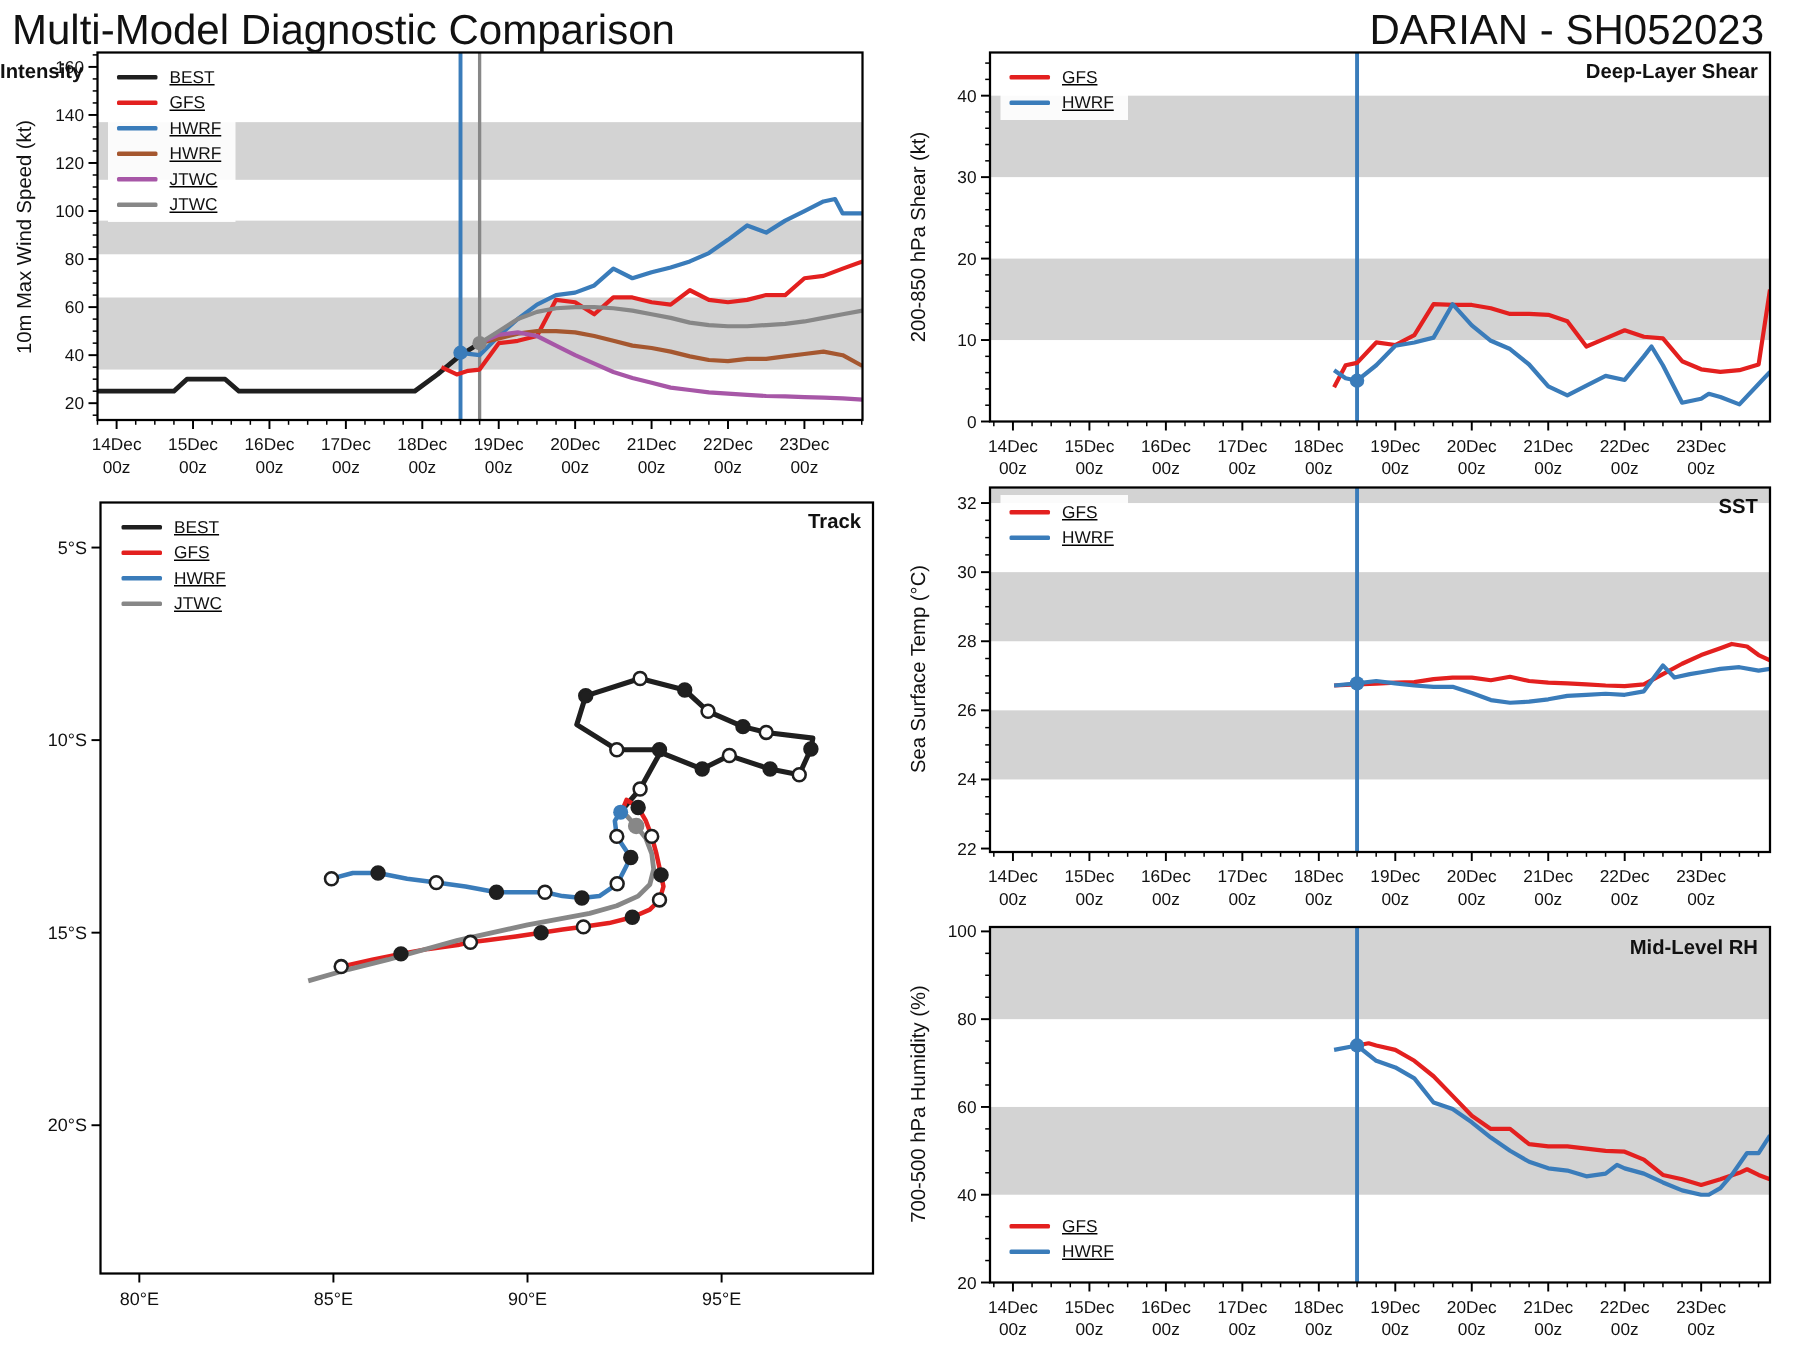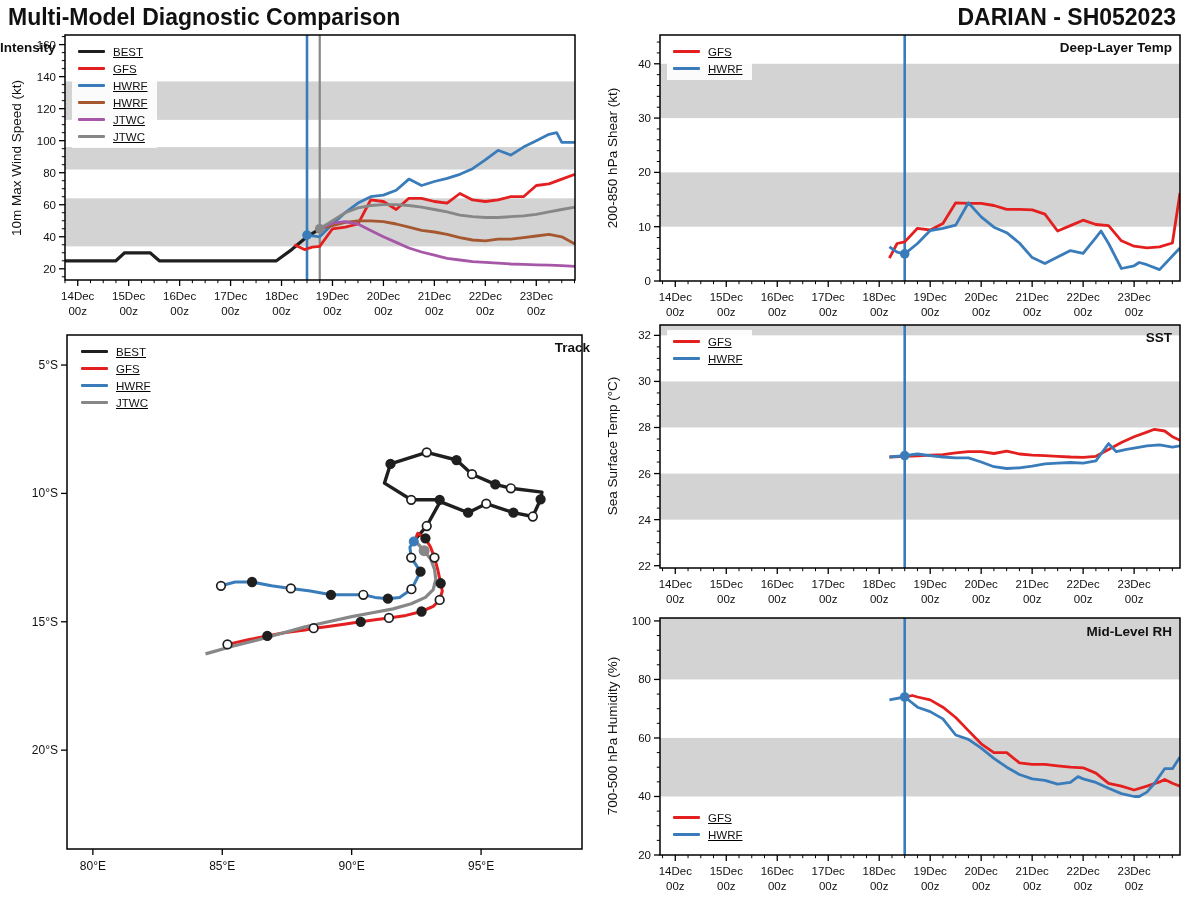--- a/index.html
+++ b/index.html
@@ -1,26 +1,26 @@
 <!DOCTYPE html>
 <html><head>
 <meta charset="utf-8">
 <style>
   html,body{margin:0;padding:0;background:#fff;}
   #page{position:relative;width:1200px;height:900px;background:#ffffff;overflow:hidden;
         font-family:"Liberation Sans",sans-serif;}
-  .main-title{position:absolute;font-weight:bold;font-size:23px;color:#111;white-space:nowrap;}
+  .main-title{position:absolute;font-weight:normal;font-size:28px;color:#111;white-space:nowrap;}
   #title-left{left:8px;top:4px;}
   #title-right{right:24px;top:4px;}
   .panel-title{position:absolute;font-weight:bold;font-size:13.5px;color:#111;white-space:nowrap;}
   #pt-intensity{left:0;top:40px;width:567px;}
   #pt-shear{left:0;top:40px;width:1172px;text-align:right;}
   #pt-sst{left:0;top:330px;width:1172px;text-align:right;}
   #pt-rh{left:0;top:624px;width:1172px;text-align:right;}
-  #pt-track{left:0;top:340px;width:574px;text-align:right;padding-left:16px;}
+  #pt-track{left:0;top:340px;width:574px;text-align:right;}
   .ylabel{position:absolute;font-size:13.5px;color:#111;white-space:nowrap;
           transform:translate(-50%,-50%) rotate(-90deg);}
   #yl-intensity{left:16px;top:158px;}
   #yl-shear{left:612px;top:158px;}
   #yl-sst{left:612px;top:446px;}
   #yl-rh{left:612px;top:736px;}
   .legend{position:absolute;background:rgba(255,255,255,0.9);padding:3px 9px 3px 6px;z-index:5;}
   .legend .entry{display:flex;align-items:center;height:17px;text-decoration:underline;}
   .legend .swatch{display:inline-block;width:27px;height:3.6px;border-radius:1px;margin-right:8px;flex:0 0 auto;}
   .legend .lbl{font-size:11.5px;color:#111;white-space:nowrap;}
@@ -518,21 +518,21 @@
         <line x1="656.8" y1="664.8148148148148" x2="660" y2="664.8148148148148" stroke="#000" stroke-width="1"></line>
         <line x1="656.8" y1="650.1851851851852" x2="660" y2="650.1851851851852" stroke="#000" stroke-width="1"></line>
         <line x1="656.8" y1="635.5555555555555" x2="660" y2="635.5555555555555" stroke="#000" stroke-width="1"></line>
       </g>
     </svg>
 
   <div id="title-left" class="main-title">Multi-Model Diagnostic Comparison</div>
   <div id="title-right" class="main-title">DARIAN - SH052023</div>
 
   <div id="pt-intensity" class="panel-title">Intensity</div>
-  <div id="pt-shear" class="panel-title">Deep-Layer Temp</div>
+  <div id="pt-shear" class="panel-title">Deep-Layer Shear</div>
   <div id="pt-track" class="panel-title">Track</div>
   <div id="pt-rh" class="panel-title">Mid-Level RH</div>
   <div id="pt-sst" class="panel-title">SST</div>
 
   <div id="yl-intensity" class="ylabel">10m Max Wind Speed (kt)</div>
   <div id="yl-shear" class="ylabel">200-850 hPa Shear (kt)</div>
   <div id="yl-sst" class="ylabel">Sea Surface Temp (°C)</div>
   <div id="yl-rh" class="ylabel">700-500 hPa Humidity (%)</div>
 
   <div id="legend-intensity" class="legend" style="left:72px;top:40px;">

